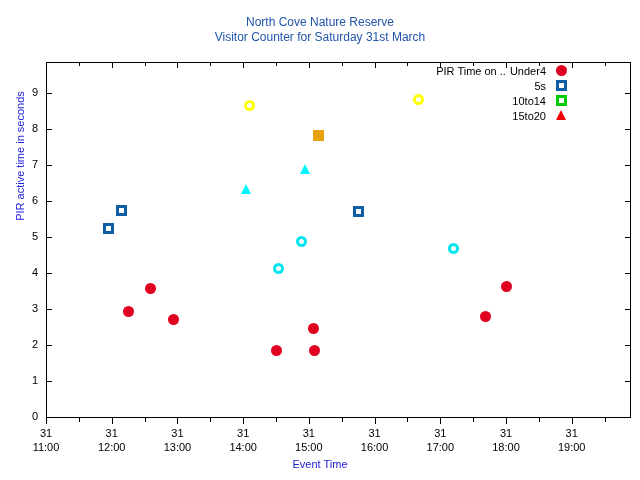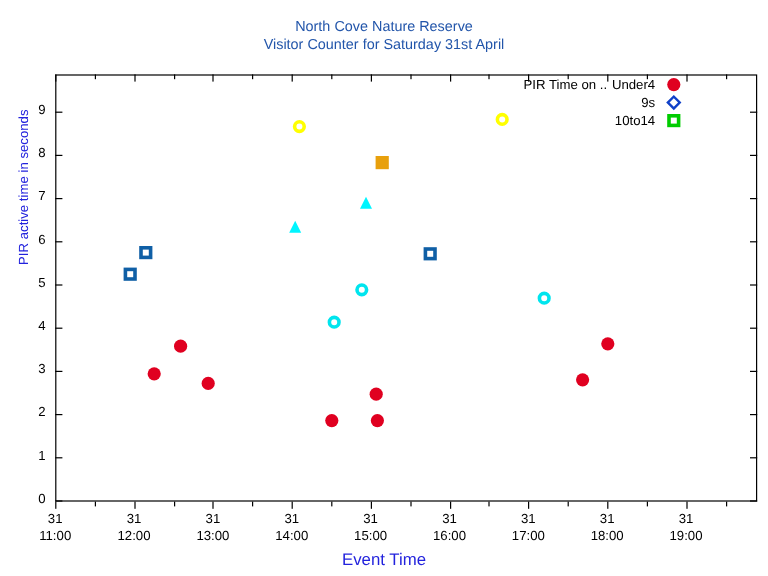--- a/index.html
+++ b/index.html
@@ -28,21 +28,21 @@
   .ylabel{
     position:absolute;
     left:-130px;top:150px;
     width:300px;text-align:center;
     color:#2222dd;font-size:11px;
     transform:rotate(-90deg);
     transform-origin:center center;
   }
   .xlabel{
     position:absolute;left:0;top:458px;width:640px;
-    text-align:center;color:#2222dd;font-size:14px;
+    text-align:center;color:#2222dd;font-size:11px;
   }
 
   .ytick{position:absolute;left:0;height:0;}
   .ytick .tmark{position:absolute;left:46px;top:-1px;width:6px;height:1px;background:#000;}
   .ytick .tmark-r{position:absolute;left:625px;top:-1px;width:6px;height:1px;background:#000;}
   .ytick .tlabel{
     position:absolute;left:0;top:-8px;width:38px;
     text-align:right;font-size:11px;color:#000;
   }
 
@@ -90,21 +90,21 @@
   .legend-row .lg-key .marker{left:50%;top:50%;}
   .lg-prefix{margin-right:4px;}
 </style>
 </head>
 <body>
 
 <div id="chart-root">
 
   <div class="title-block">
     <div>North Cove Nature Reserve</div>
-    <div>Visitor Counter for Saturday 31st April</div>
+    <div>Visitor Counter for Saturday 31st March</div>
   </div>
 
   <div class="ylabel">PIR active time in seconds</div>
   <div class="xlabel">Event Time</div>
 
   <div id="axes-layer">
       <div class="ytick" style="top: 418px;">
         <div class="tmark"></div>
         <div class="tmark-r"></div>
         <div class="tlabel">0</div>
@@ -263,26 +263,32 @@
 
   <div class="legend" id="legend">
       <div class="legend-row">
         <span class="lg-prefix">PIR Time on ..</span>
         <span class="lg-text">Under4</span>
         <span class="lg-key">
           <div class="marker m-filled-circle" style="width: 11px; height: 11px; background: rgb(224, 0, 32); margin-left: -5.5px; margin-top: -5.5px; position: absolute;"></div>
         </span>
       </div>
       <div class="legend-row">
-        <span class="lg-text">9s</span>
-        <span class="lg-key">
-          <div class="marker m-open-diamond" style="width: 5px; height: 5px; border: 2px solid rgb(16, 64, 200); margin-left: -4.5px; margin-top: -4.5px; position: absolute;"></div>
+        <span class="lg-text">5s</span>
+        <span class="lg-key">
+          <div class="marker m-open-square" style="width: 5px; height: 5px; border: 3px solid rgb(15, 95, 166); margin-left: -5.5px; margin-top: -5.5px; position: absolute;"></div>
         </span>
       </div>
       <div class="legend-row">
         <span class="lg-text">10to14</span>
         <span class="lg-key">
           <div class="marker m-open-square" style="width: 5px; height: 5px; border: 3px solid rgb(0, 204, 0); margin-left: -5.5px; margin-top: -5.5px; position: absolute;"></div>
         </span>
       </div>
+      <div class="legend-row">
+        <span class="lg-text">15to20</span>
+        <span class="lg-key">
+          <div class="marker m-filled-triangle-up" style="border-left-width: 5.5px; border-right-width: 5.5px; border-bottom: 10.12px solid rgb(238, 0, 0); margin-left: -5.5px; margin-top: -5.72px; position: absolute;"></div>
+        </span>
+      </div>
     </div>
 
 </div>
 
 </body></html>

